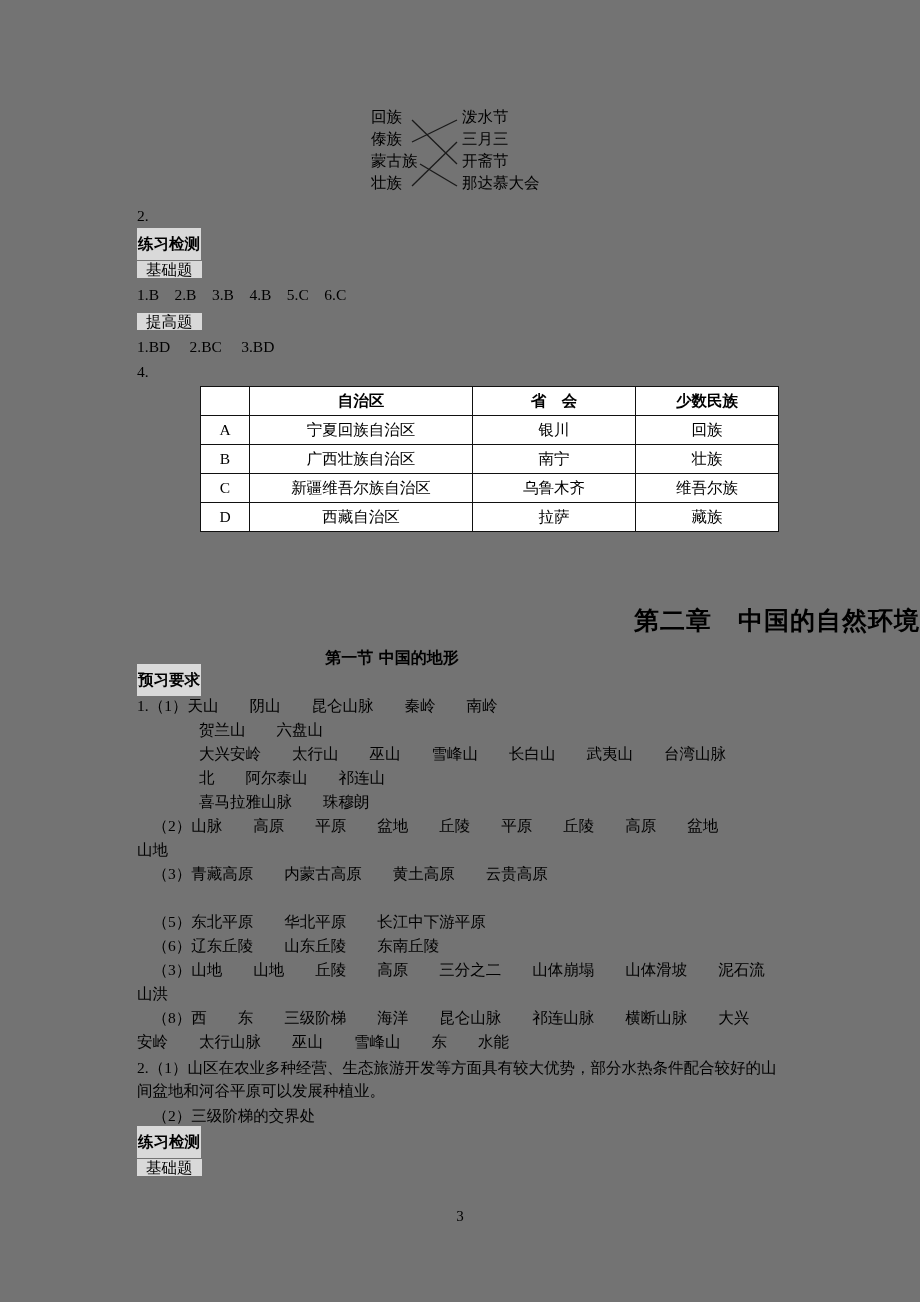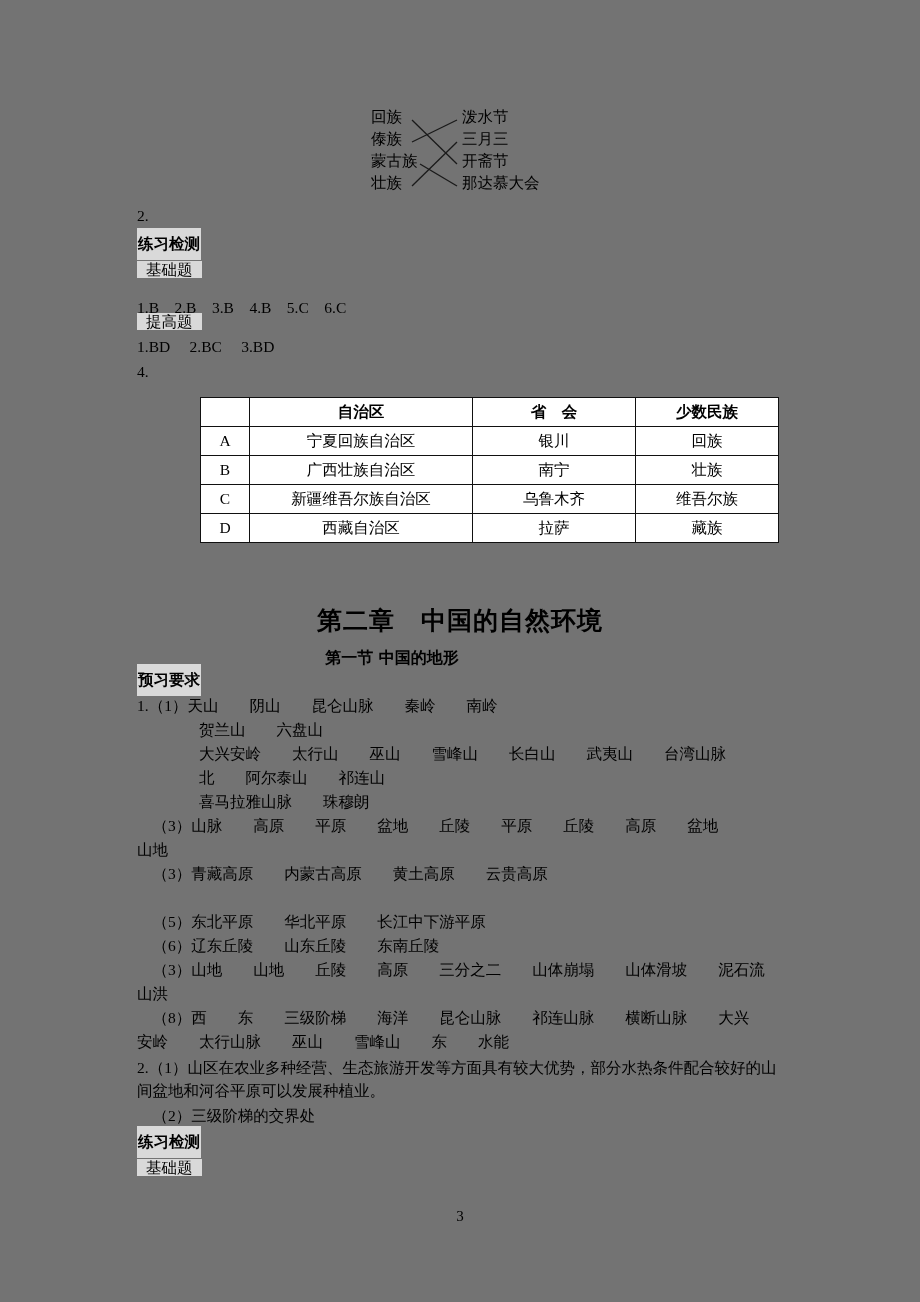--- a/index.html
+++ b/index.html
@@ -68,21 +68,21 @@
     background: #d9d9d9;
     font-weight: bold;
     font-family: "DejaVu Sans", "Liberation Sans", sans-serif;
     padding: 7px 1px;
   }
 
   
   .region-table {
     position: absolute;
     left: 200px;
-    top: 397px;
+    top: 386px;
     border-collapse: collapse;
     font-size: 15.5px;
   }
   .region-table td, .region-table th {
     border: 1px solid #111111;
     padding: 3px 6px;
     height: 22px;
     font-weight: normal;
     text-align: center;
     vertical-align: middle;
@@ -98,21 +98,21 @@
   .col-reg   { width: 210px; }
   .col-cap   { width: 150px; }
   .col-eth   { width: 130px; }
 
   
   .chapter-title {
     position: absolute;
     left: 0;
     top: 604px;
     width: 920px;
-    text-align: center;
+    text-align: right;
     font-size: 25px;
     font-weight: bold;
     font-family: "DejaVu Sans", "Liberation Sans", sans-serif;
     letter-spacing: 1px;
   }
   .section-title {
     position: absolute;
     left: 0;
     top: 648px;
     width: 784px;
@@ -159,21 +159,21 @@
       <div class="match-item">那达慕大会</div>
     </div>
   </div>
 
   <div class="tline" style="top:204px">2.</div>
 
   <div class="tline" style="top:232px"><span class="hl-bold">练习检测</span></div>
 
   <div class="tline" style="top:258px"><span class="hl">基础题</span></div>
 
-  <div class="tline" style="top:296px">1.B    2.B    3.B    4.B    5.C    6.C</div>
+  <div class="tline" style="top:283px">1.B    2.B    3.B    4.B    5.C    6.C</div>
 
   <div class="tline" style="top:310px"><span class="hl">提高题</span></div>
 
   <div class="tline" style="top:335px">1.BD     2.BC     3.BD</div>
 
   <div class="tline" style="top:360px">4.</div>
 
   <table class="region-table">
     <thead>
       <tr>
@@ -214,21 +214,21 @@
   <div class="chapter-title">第二章　中国的自然环境</div>
   <div class="section-title">第一节 中国的地形</div>
 
   <div class="tline" style="top:668px"><span class="hl-bold">预习要求</span></div>
 
   <div class="tline" style="top:694px">1.（1）天山　　阴山　　昆仑山脉　　秦岭　　南岭</div>
   <div class="tline" style="top:718px">　　　　贺兰山　　六盘山</div>
   <div class="tline" style="top:766px">　　　　北　　阿尔泰山　　祁连山</div>
   <div class="tline" style="top:742px">　　　　大兴安岭　　太行山　　巫山　　雪峰山　　长白山　　武夷山　　台湾山脉</div>
   <div class="tline" style="top:790px">　　　　喜马拉雅山脉　　珠穆朗</div>
-  <div class="tline" style="top:814px">　（3）山脉　　高原　　平原　　盆地　　丘陵　　平原　　丘陵　　高原　　盆地</div>
+  <div class="tline" style="top:814px">　（2）山脉　　高原　　平原　　盆地　　丘陵　　平原　　丘陵　　高原　　盆地</div>
   <div class="tline" style="top:838px">山地</div>
   <div class="tline" style="top:862px">　（3）青藏高原　　内蒙古高原　　黄土高原　　云贵高原</div>
   <div class="tline" style="top:910px">　（5）东北平原　　华北平原　　长江中下游平原</div>
   <div class="tline" style="top:934px">　（6）辽东丘陵　　山东丘陵　　东南丘陵</div>
   <div class="tline" style="top:958px">　（3）山地　　山地　　丘陵　　高原　　三分之二　　山体崩塌　　山体滑坡　　泥石流</div>
   <div class="tline" style="top:982px">山洪</div>
   <div class="tline" style="top:1006px">　（8）西　　东　　三级阶梯　　海洋　　昆仑山脉　　祁连山脉　　横断山脉　　大兴</div>
   <div class="tline" style="top:1030px">安岭　　太行山脉　　巫山　　雪峰山　　东　　水能</div>
 
   <div class="tline wide" style="top:1056px">2.（1）山区在农业多种经营、生态旅游开发等方面具有较大优势，部分水热条件配合较好的山间盆地和河谷平原可以发展种植业。</div>

